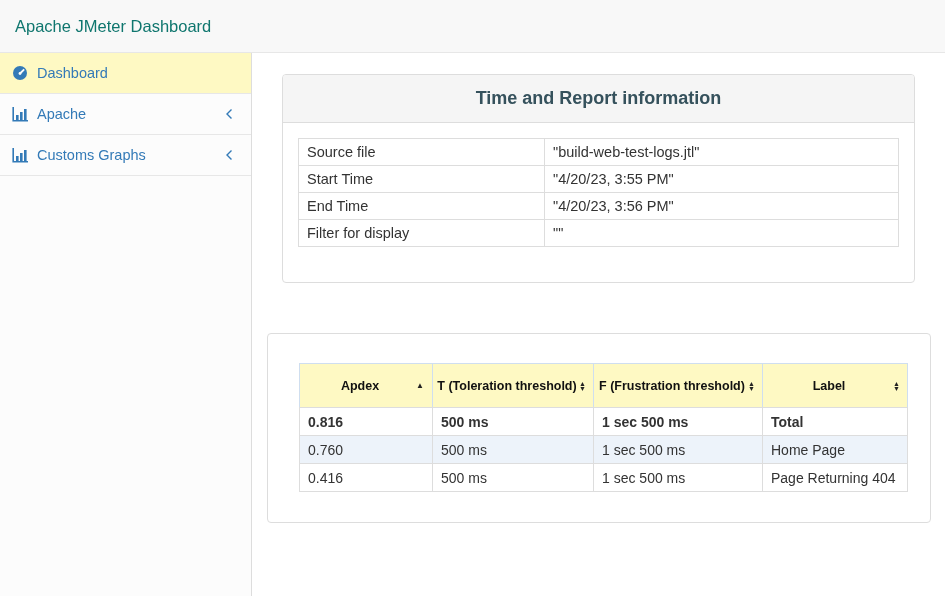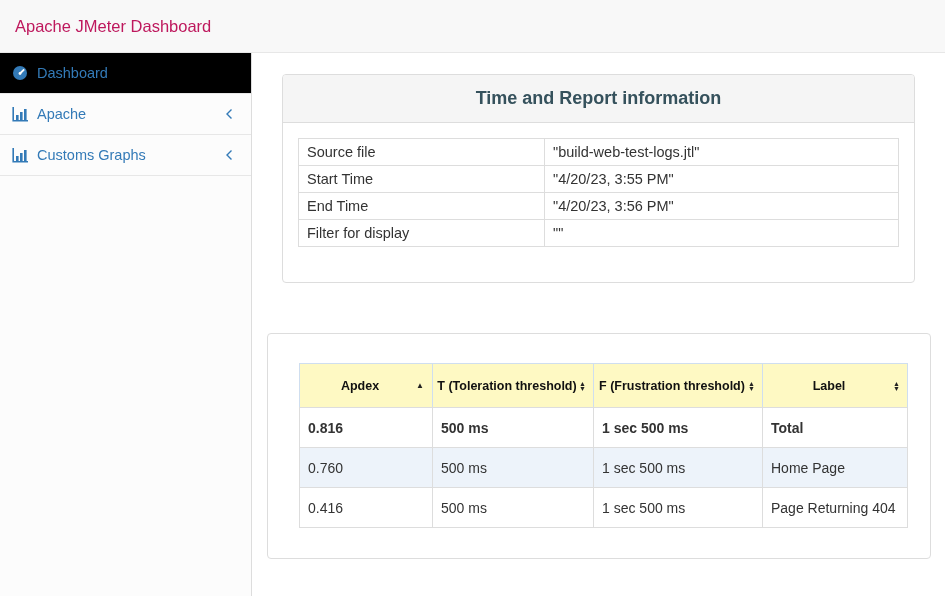--- a/index.html
+++ b/index.html
@@ -14,39 +14,39 @@
   
   .navbar {
     position: absolute; top: 0; left: 0; right: 0; height: 53px;
     background: #f8f8f8;
     border-bottom: 1px solid #e7e7e7;
     display: flex; align-items: center;
   }
   .navbar-brand {
     margin-left: 15px;
     font-size: 16.5px;
-    color: #be185d;
+    color: #0f766e;
   }
 
   
   .sidebar {
     position: absolute; top: 53px; left: 0; bottom: 0; width: 252px;
     background: #fcfcfc;
     border-right: 1px solid #ddd;
   }
   .side-item {
     height: 41px;
     display: flex; align-items: center;
     padding: 0 12px;
     border-bottom: 1px solid #e7e7e7;
     color: #337ab7;
     font-size: 14.5px;
     cursor: pointer;
   }
-  .side-item.active { background: #000000; }
+  .side-item.active { background: #fef9c3; }
   .side-icon { width: 17px; height: 16px; margin-right: 8px; display: inline-flex; align-items: center; }
   .side-chevron { margin-left: auto; display: inline-flex; padding-right: 6px; }
 
   
   .content {
     position: absolute; top: 53px; left: 253px; right: 0; bottom: 0;
     background: #fff;
     overflow: hidden;
   }
 
@@ -104,21 +104,21 @@
     font-weight: bold;
     color: #111;
     text-align: center;
     position: relative;
     padding: 0 16px 0 4px;
     cursor: pointer;
     white-space: nowrap;
   }
   table.apdex-table td {
     border: 1px solid #ddd;
-    height: 40px;
+    height: 28px;
     padding: 4px 8px;
     background: #fff;
     vertical-align: middle;
   }
   tr.bold-row td { font-weight: bold; }
   tr.striped td { background: #edf3fa; }
 
   .col-apdex { width: 133px; }
   .col-t { width: 161px; }
   .col-f { width: 169px; }

